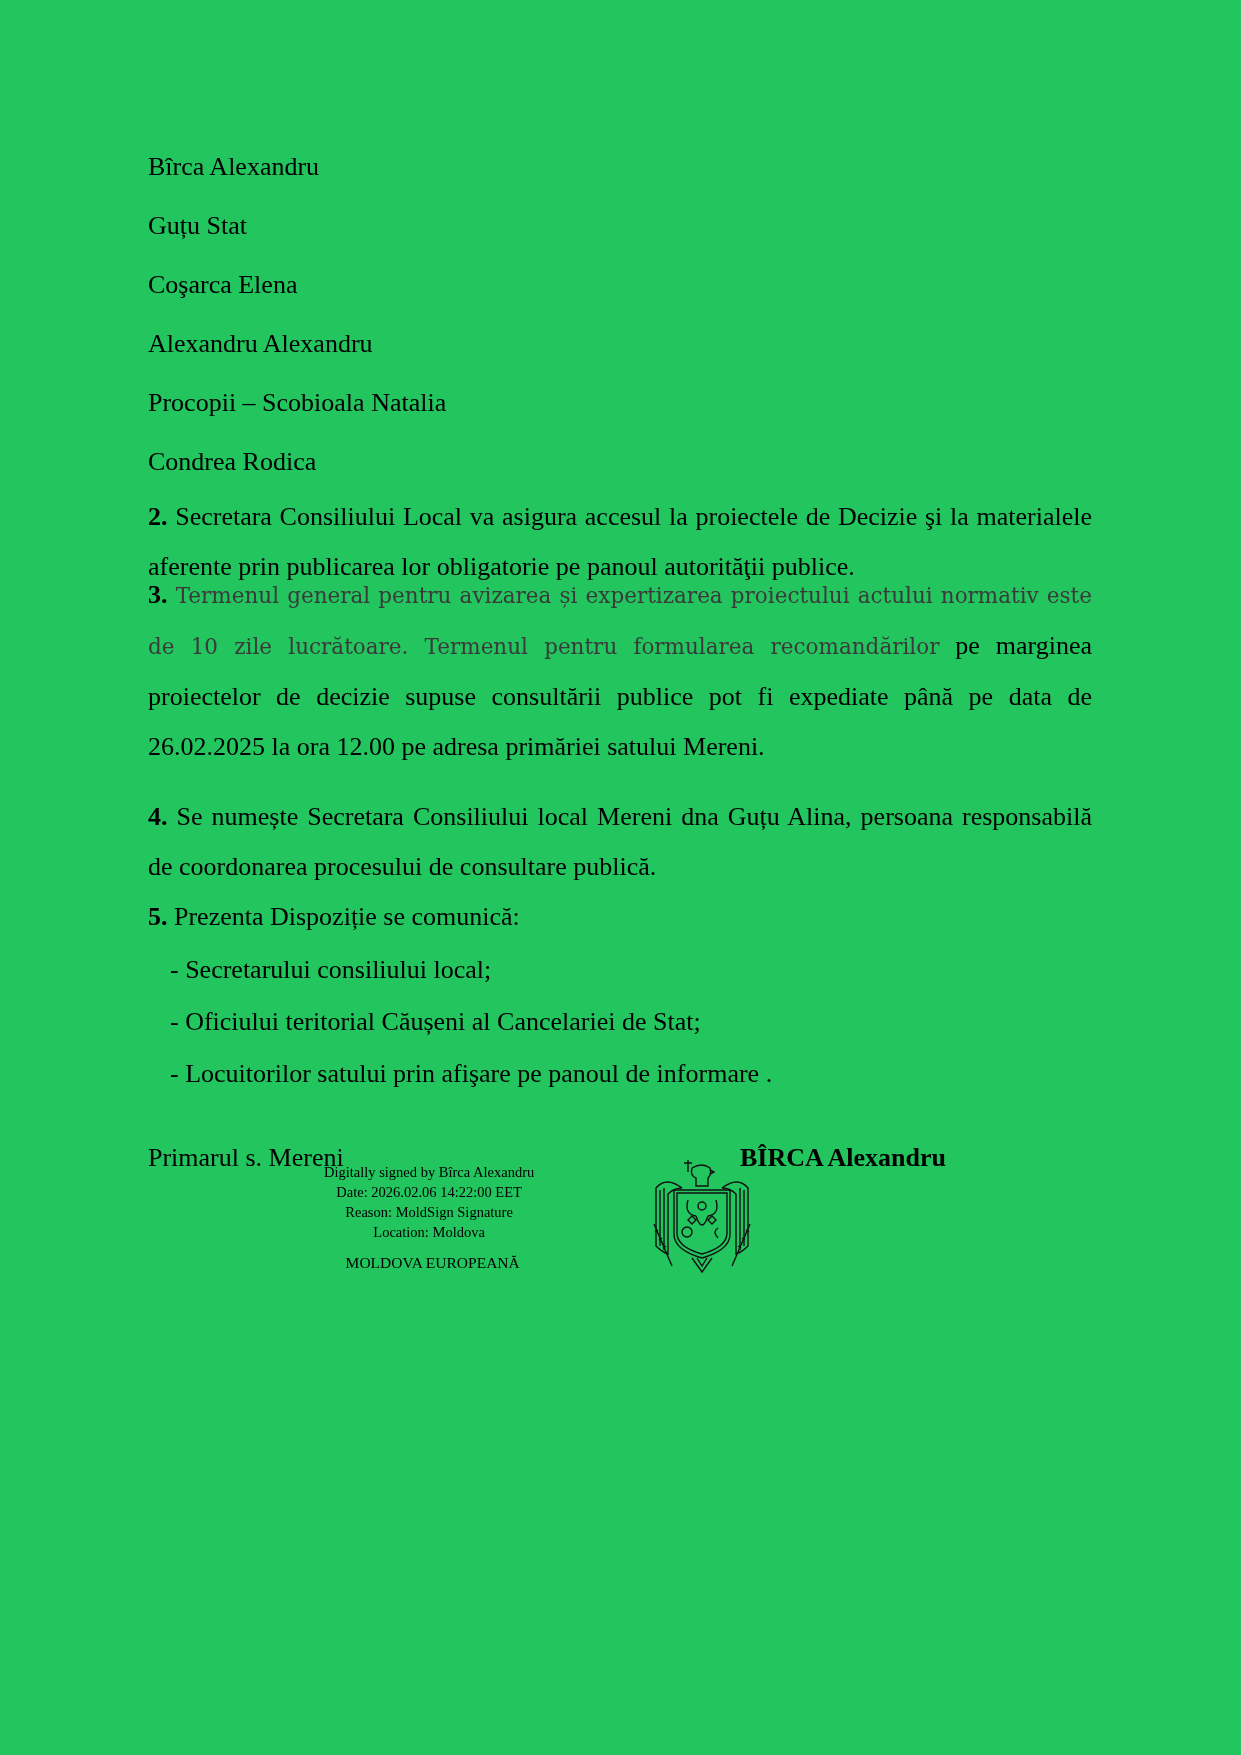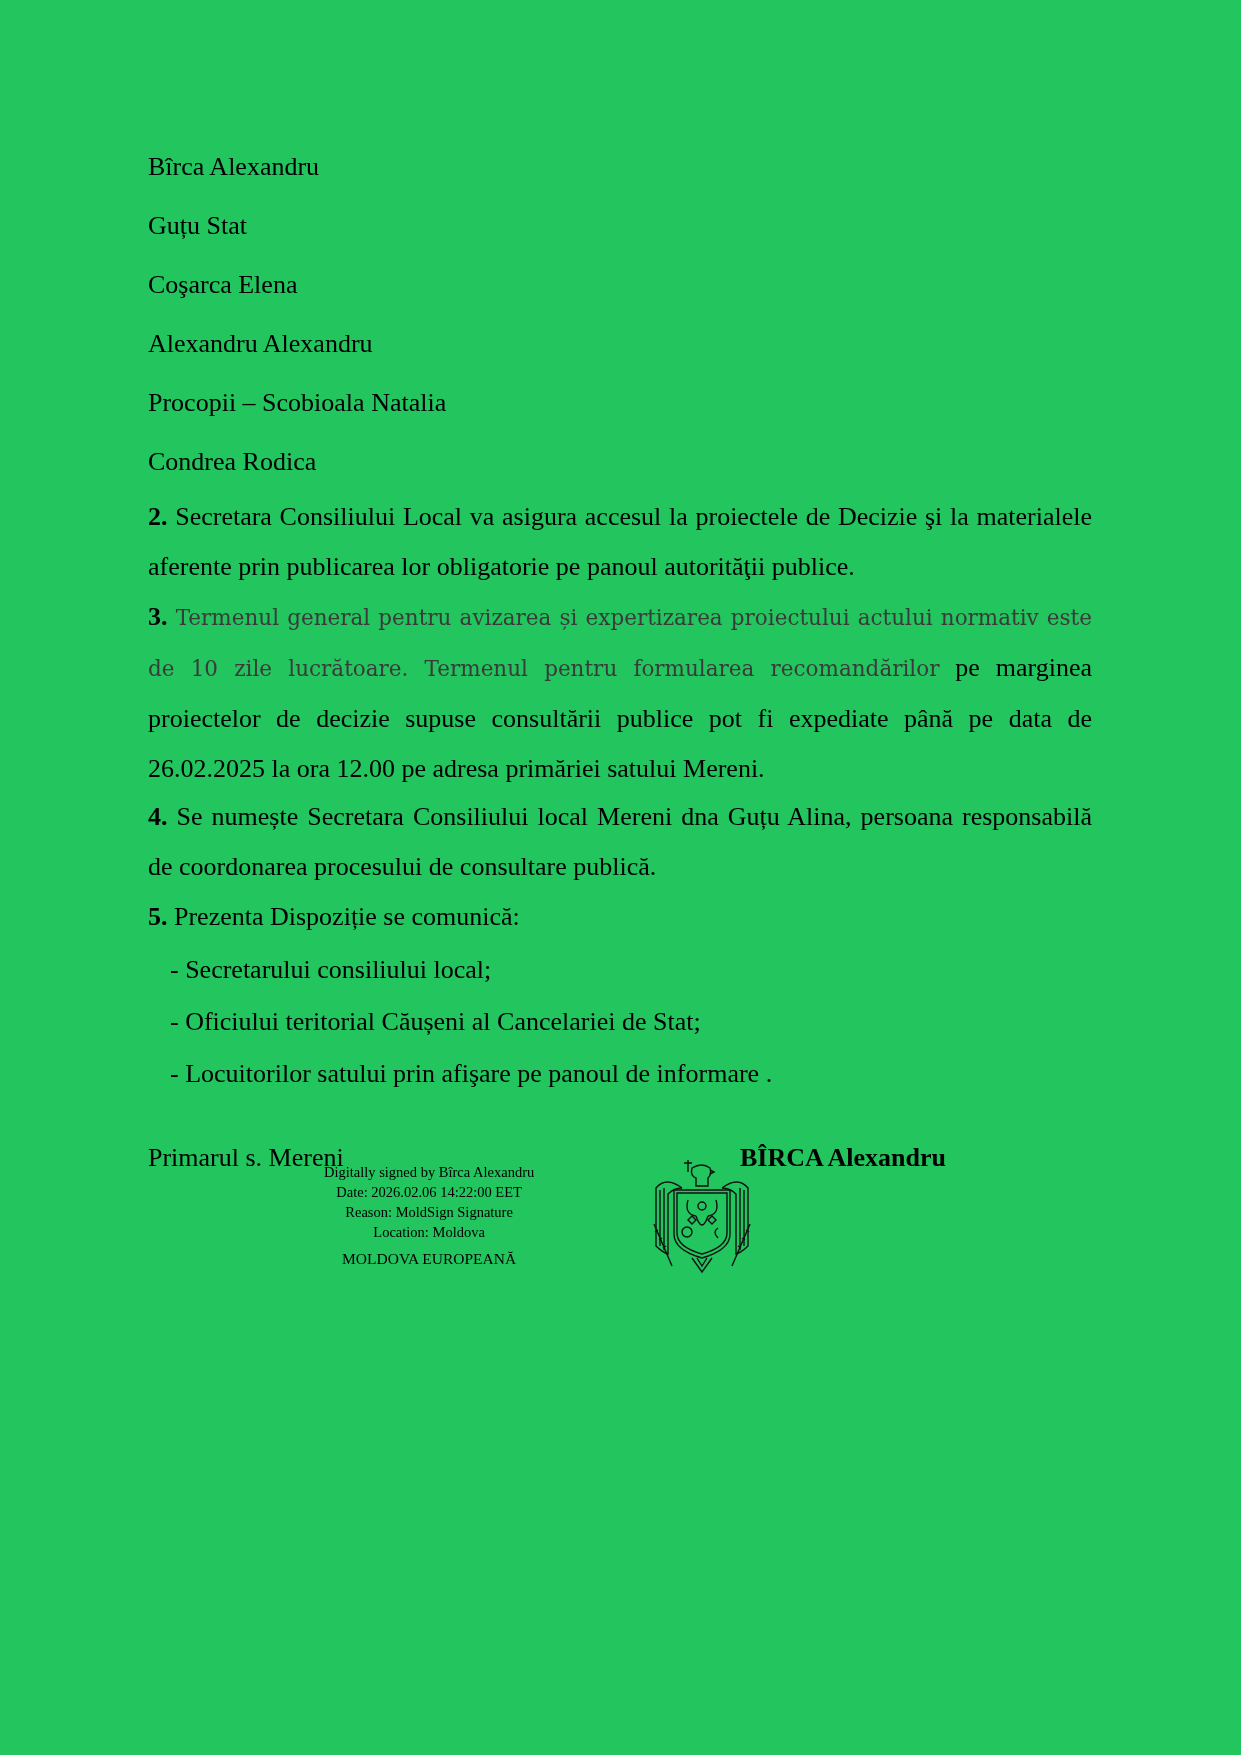--- a/index.html
+++ b/index.html
@@ -25,21 +25,21 @@
       position: absolute; left: 148px; top: 1143px; font-weight: normal; font-size: 26px; line-height: 30px; white-space: nowrap;
     }
     .sig-name {
       position: absolute; left: 740px; top: 1143px; font-weight: bold; font-size: 26px; line-height: 30px; white-space: nowrap;
     }
     .sig-block {
       position: absolute; left: 324px; top: 1162px; font-size: 14.5px; line-height: 20px; color: #000; text-align: center;
     }
     .sig-block div { white-space: nowrap; }
     .sig-box {
-      margin-top: 3px; display: inline-block; border: 2px solid #22c55e; padding: 1px 8px 0 8px;
+      margin-top: 3px; display: inline-block; border: 6px solid #22c55e; padding: 1px 8px 0 8px;
       font-size: 15.5px; line-height: 22px; width: 195px; box-sizing: border-box;
     }
     .coat {
       position: absolute; left: 652px; top: 1154px; width: 100px; height: 124px;
     }
   </style>
 </head>
 <body>
 
 <div class="page">
@@ -48,21 +48,21 @@
   <div class="name-line" style="top:211px">Guțu Stat</div>
   <div class="name-line" style="top:270px">Coşarca Elena</div>
   <div class="name-line" style="top:329px">Alexandru Alexandru</div>
   <div class="name-line" style="top:388px">Procopii – Scobioala Natalia</div>
   <div class="name-line" style="top:447px">Condrea Rodica</div>
 
   <div class="para" style="top:492px">
     <b>2.</b><span> Secretara Consiliului Local va asigura accesul la proiectele de Decizie şi la materialele aferente prin publicarea lor obligatorie pe panoul autorităţii publice.</span>
   </div>
 
-  <div class="para" style="top:592px">
+  <div class="para" style="top:570px">
     <b>3.</b><span class="gray"> Termenul general pentru avizarea și expertizarea proiectului actului normativ este de 10 zile lucrătoare. Termenul pentru formularea recomandărilor</span><span> pe marginea proiectelor de decizie supuse consultării publice pot fi expediate până pe data de 26.02.2025 la ora 12.00 pe adresa primăriei satului Mereni.</span>
   </div>
 
   <div class="para" style="top:792px">
     <b>4.</b><span> Se numește Secretara Consiliului local Mereni dna Guțu Alina, persoana responsabilă de coordonarea procesului de consultare publică.</span>
   </div>
 
   <div class="para" style="top:892px">
     <b>5.</b><span> Prezenta Dispoziție se comunică:</span>
   </div>

